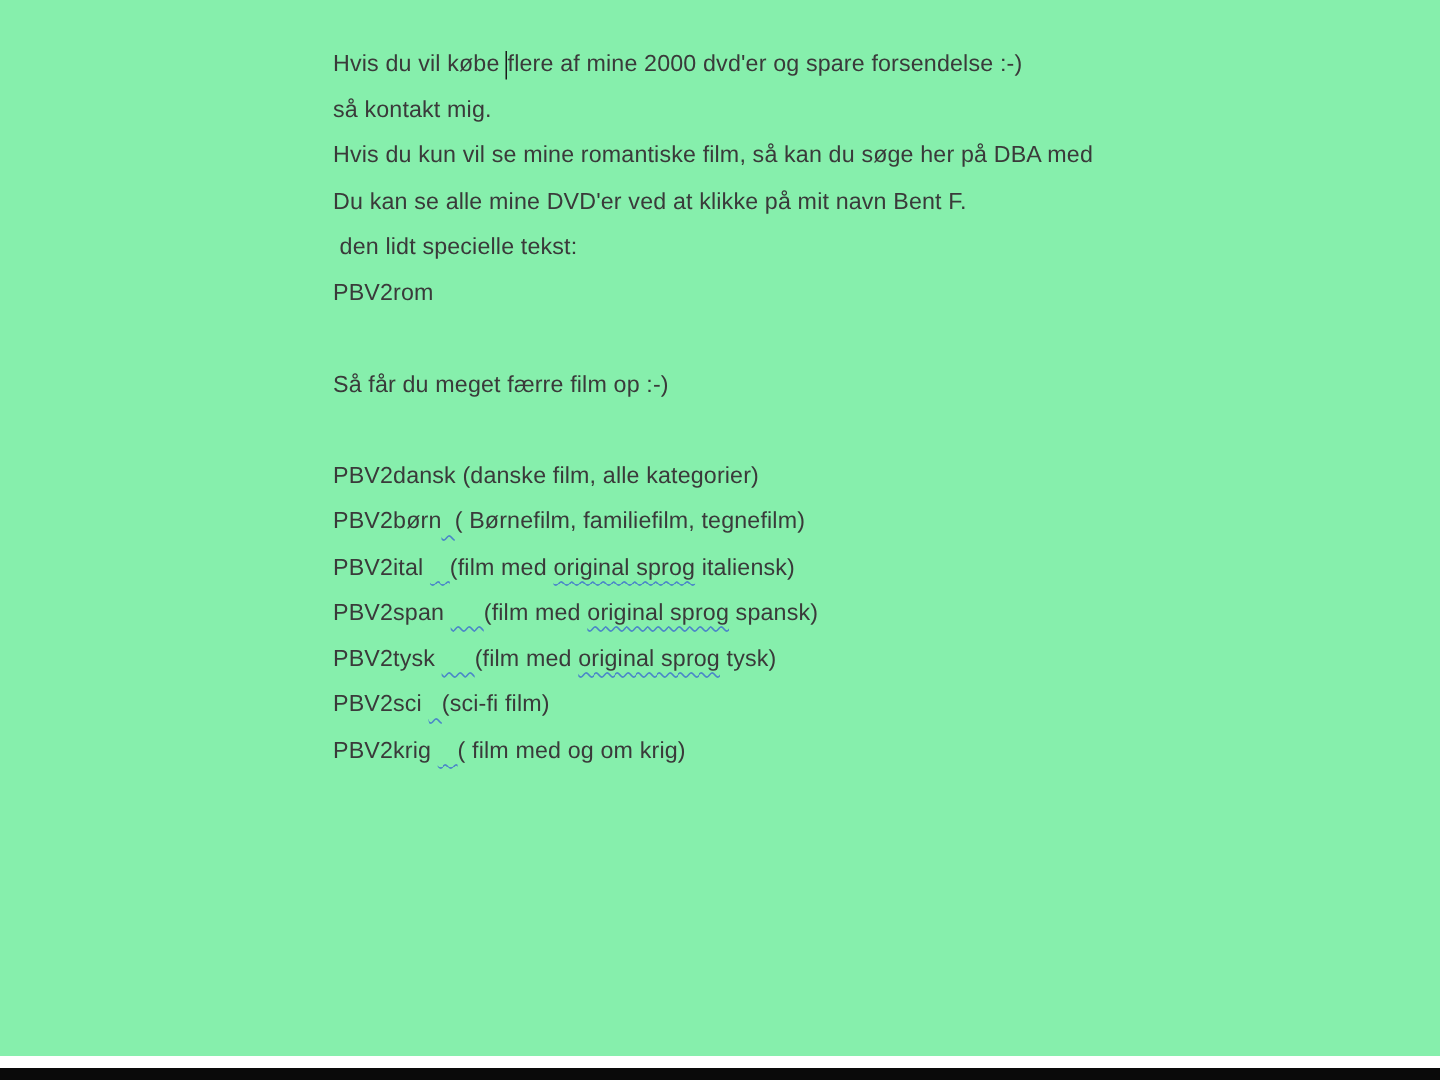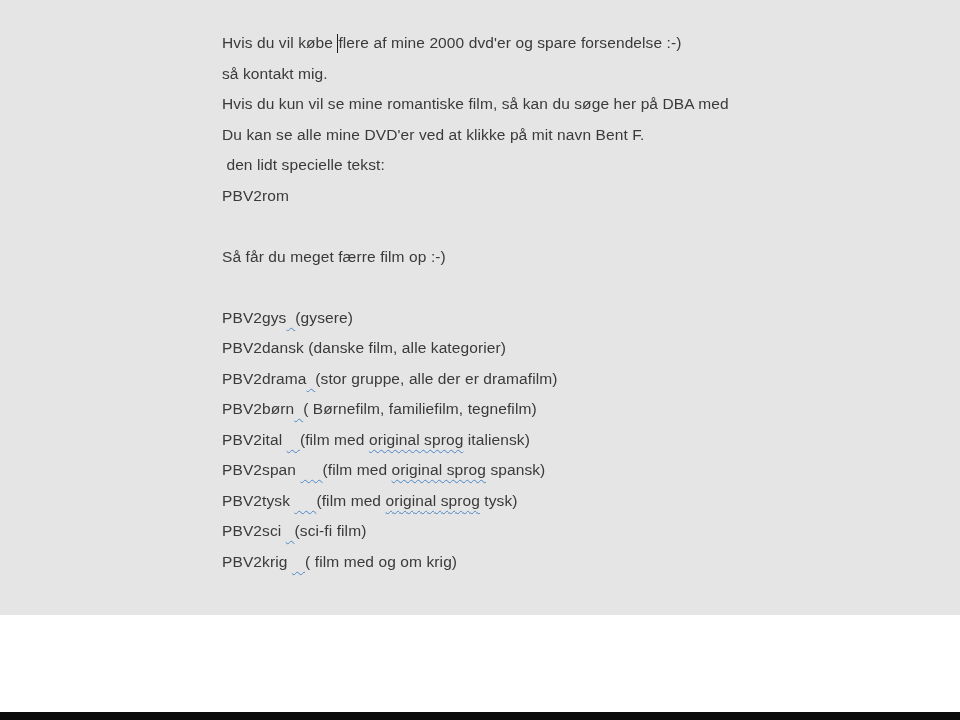--- a/index.html
+++ b/index.html
@@ -15,22 +15,22 @@
     position: relative;
     width: 960px;
     height: 720px;
     background: #ffffff;
   }
   .document-page {
     position: absolute;
     left: 0;
     top: 0;
     width: 960px;
-    height: 615px;
-    background: #e5e5e5;
+    height: 704px;
+    background: #86efac;
     text-decoration: underline;
   }
   .doc-lines {
     position: absolute;
     left: 222px;
     top: 28px;
     right: 20px;
   }
   .line {
     height: 30.5px;
@@ -73,23 +73,21 @@
     <div class="doc-lines" style="color: rgb(58, 58, 58);">
         <div class="line"><span>Hvis du vil købe </span><span class="caret"></span><span>flere af mine 2000 dvd'er og spare forsendelse :-)</span></div>
         <div class="line"><span>så kontakt mig.</span></div>
         <div class="line"><span>Hvis du kun vil se mine romantiske film, så kan du søge her på DBA med</span></div>
         <div class="line"><span>Du kan se alle mine DVD'er ved at klikke på mit navn Bent F.</span></div>
         <div class="line"><span> den lidt specielle tekst:</span></div>
         <div class="line"><span>PBV2rom</span></div>
         <div class="line"></div>
         <div class="line"><span>Så får du meget færre film op :-)</span></div>
         <div class="line"></div>
-        <div class="line"><span>PBV2gys</span><span class="wavy">  </span><span>(gysere)</span></div>
         <div class="line"><span>PBV2dansk (danske film, alle kategorier)</span></div>
-        <div class="line"><span>PBV2drama</span><span class="wavy">  </span><span>(stor gruppe, alle der er dramafilm)</span></div>
         <div class="line"><span>PBV2børn</span><span class="wavy">  </span><span>( Børnefilm, familiefilm, tegnefilm)</span></div>
         <div class="line"><span>PBV2ital </span><span class="wavy">   </span><span>(film med </span><span class="wavy">original sprog</span><span> italiensk)</span></div>
         <div class="line"><span>PBV2span </span><span class="wavy">     </span><span>(film med </span><span class="wavy">original sprog</span><span> spansk)</span></div>
         <div class="line"><span>PBV2tysk </span><span class="wavy">     </span><span>(film med </span><span class="wavy">original sprog</span><span> tysk)</span></div>
         <div class="line"><span>PBV2sci </span><span class="wavy">  </span><span>(sci-fi film)</span></div>
         <div class="line"><span>PBV2krig </span><span class="wavy">   </span><span>( film med og om krig)</span></div>
       </div>
   </div>
   <div class="bottom-bar"></div>
 </div>

